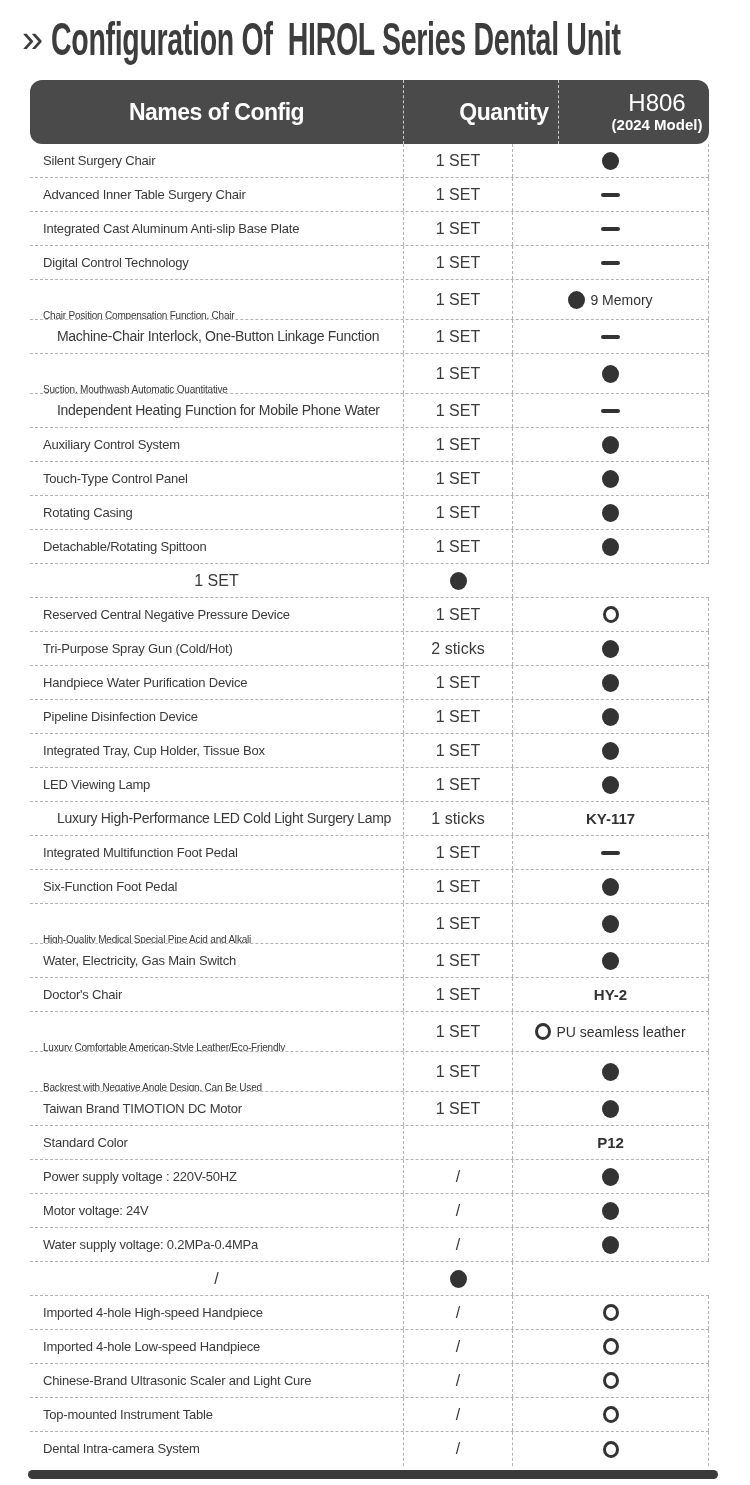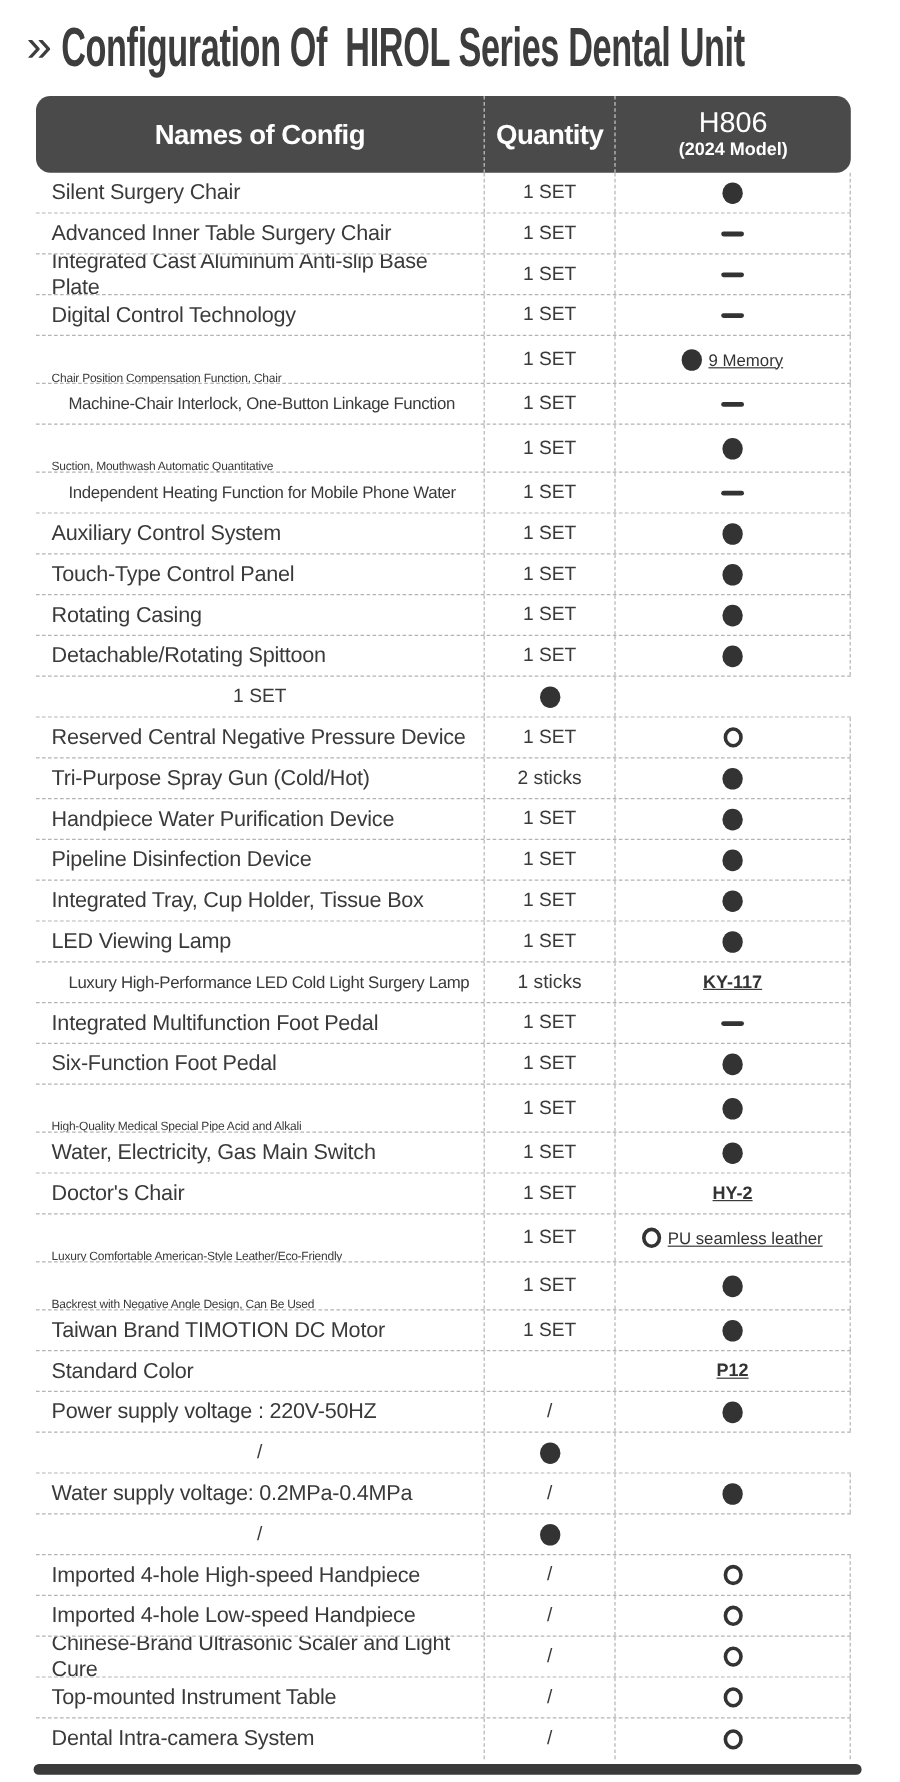--- a/index.html
+++ b/index.html
@@ -32,21 +32,21 @@
     font-size:46px;font-weight:700;color:#3d3d3d;
     white-space:pre;letter-spacing:-0.5px;line-height:1;
     transform:scaleX(0.62);transform-origin:left center;
   }
 
   
   .config-table{width:679px;margin-left:30px;}
   .thead{
     height:64px;background:var(--header-bar);border-radius:12px;
     display:grid;grid-template-columns:374px 109px 1fr;
-    align-items:stretch;overflow:hidden;
+    align-items:stretch;overflow:hidden;gap:46px;
   }
   .th{
     display:flex;flex-direction:column;align-items:center;justify-content:center;
     color:#ffffff;text-align:center;
   }
   .th-name,.th-qty{
     font-size:23px;font-weight:700;letter-spacing:-0.5px;
     border-right:1px dashed var(--header-separator);
   }
   .model-name{font-size:24px;font-weight:400;line-height:1.1;}
@@ -59,27 +59,27 @@
   }
   .tr.two-line{height:40px;}
   .tr:last-child{border-bottom:none;}
   .td{
     display:flex;align-items:center;justify-content:center;
     border-right:1px dashed var(--separator);
     overflow:hidden;
   }
   .td-name{justify-content:flex-start;padding-left:13px;padding-right:4px;}
   .name-text{
-    font-size:18px;white-space:pre-line;line-height:1.2;
+    font-size:13px;white-space:pre-line;line-height:1.2;
     letter-spacing:-0.2px;
   }
   .tr.compact .name-text{font-size:14px;letter-spacing:-0.3px;margin-left:14px;}
   .tr.two-line .name-text{font-size:10px;line-height:1.3;margin-top:44px;}
   .td-qty{font-size:16px;}
-  .td-mark{gap:5px;text-decoration:underline;}
+  .td-mark{gap:5px;}
 
   
   .mark{flex:0 0 auto;display:inline-block;}
   .mark.filled{width:17px;height:18px;background:var(--mark);border-radius:50%;}
   .mark.open{
     width:16px;height:17px;border:3px solid var(--mark);
     border-radius:50%;background:#ffffff;
   }
   .mark.dash{width:19px;height:4px;background:var(--mark);border-radius:2px;}
   .mark-note{font-size:14px;color:var(--mark);white-space:nowrap;}
@@ -379,20 +379,23 @@
         <div class="tr">
     <div class="td td-name">
       <span class="name-text">Power supply voltage : 220V-50HZ</span>
     </div>
     <div class="td td-qty">/</div>
     <div class="td td-mark">
             <span class="mark filled"></span>
           </div>
   </div>
         <div class="tr">
+    <div class="td td-name">
+      <span class="name-text">Motor voltage: 24V</span>
+    </div>
     <div class="td td-qty">/</div>
     <div class="td td-mark">
             <span class="mark filled"></span>
           </div>
   </div>
         <div class="tr">
     <div class="td td-name">
       <span class="name-text">Water supply voltage: 0.2MPa-0.4MPa</span>
     </div>
     <div class="td td-qty">/</div>

